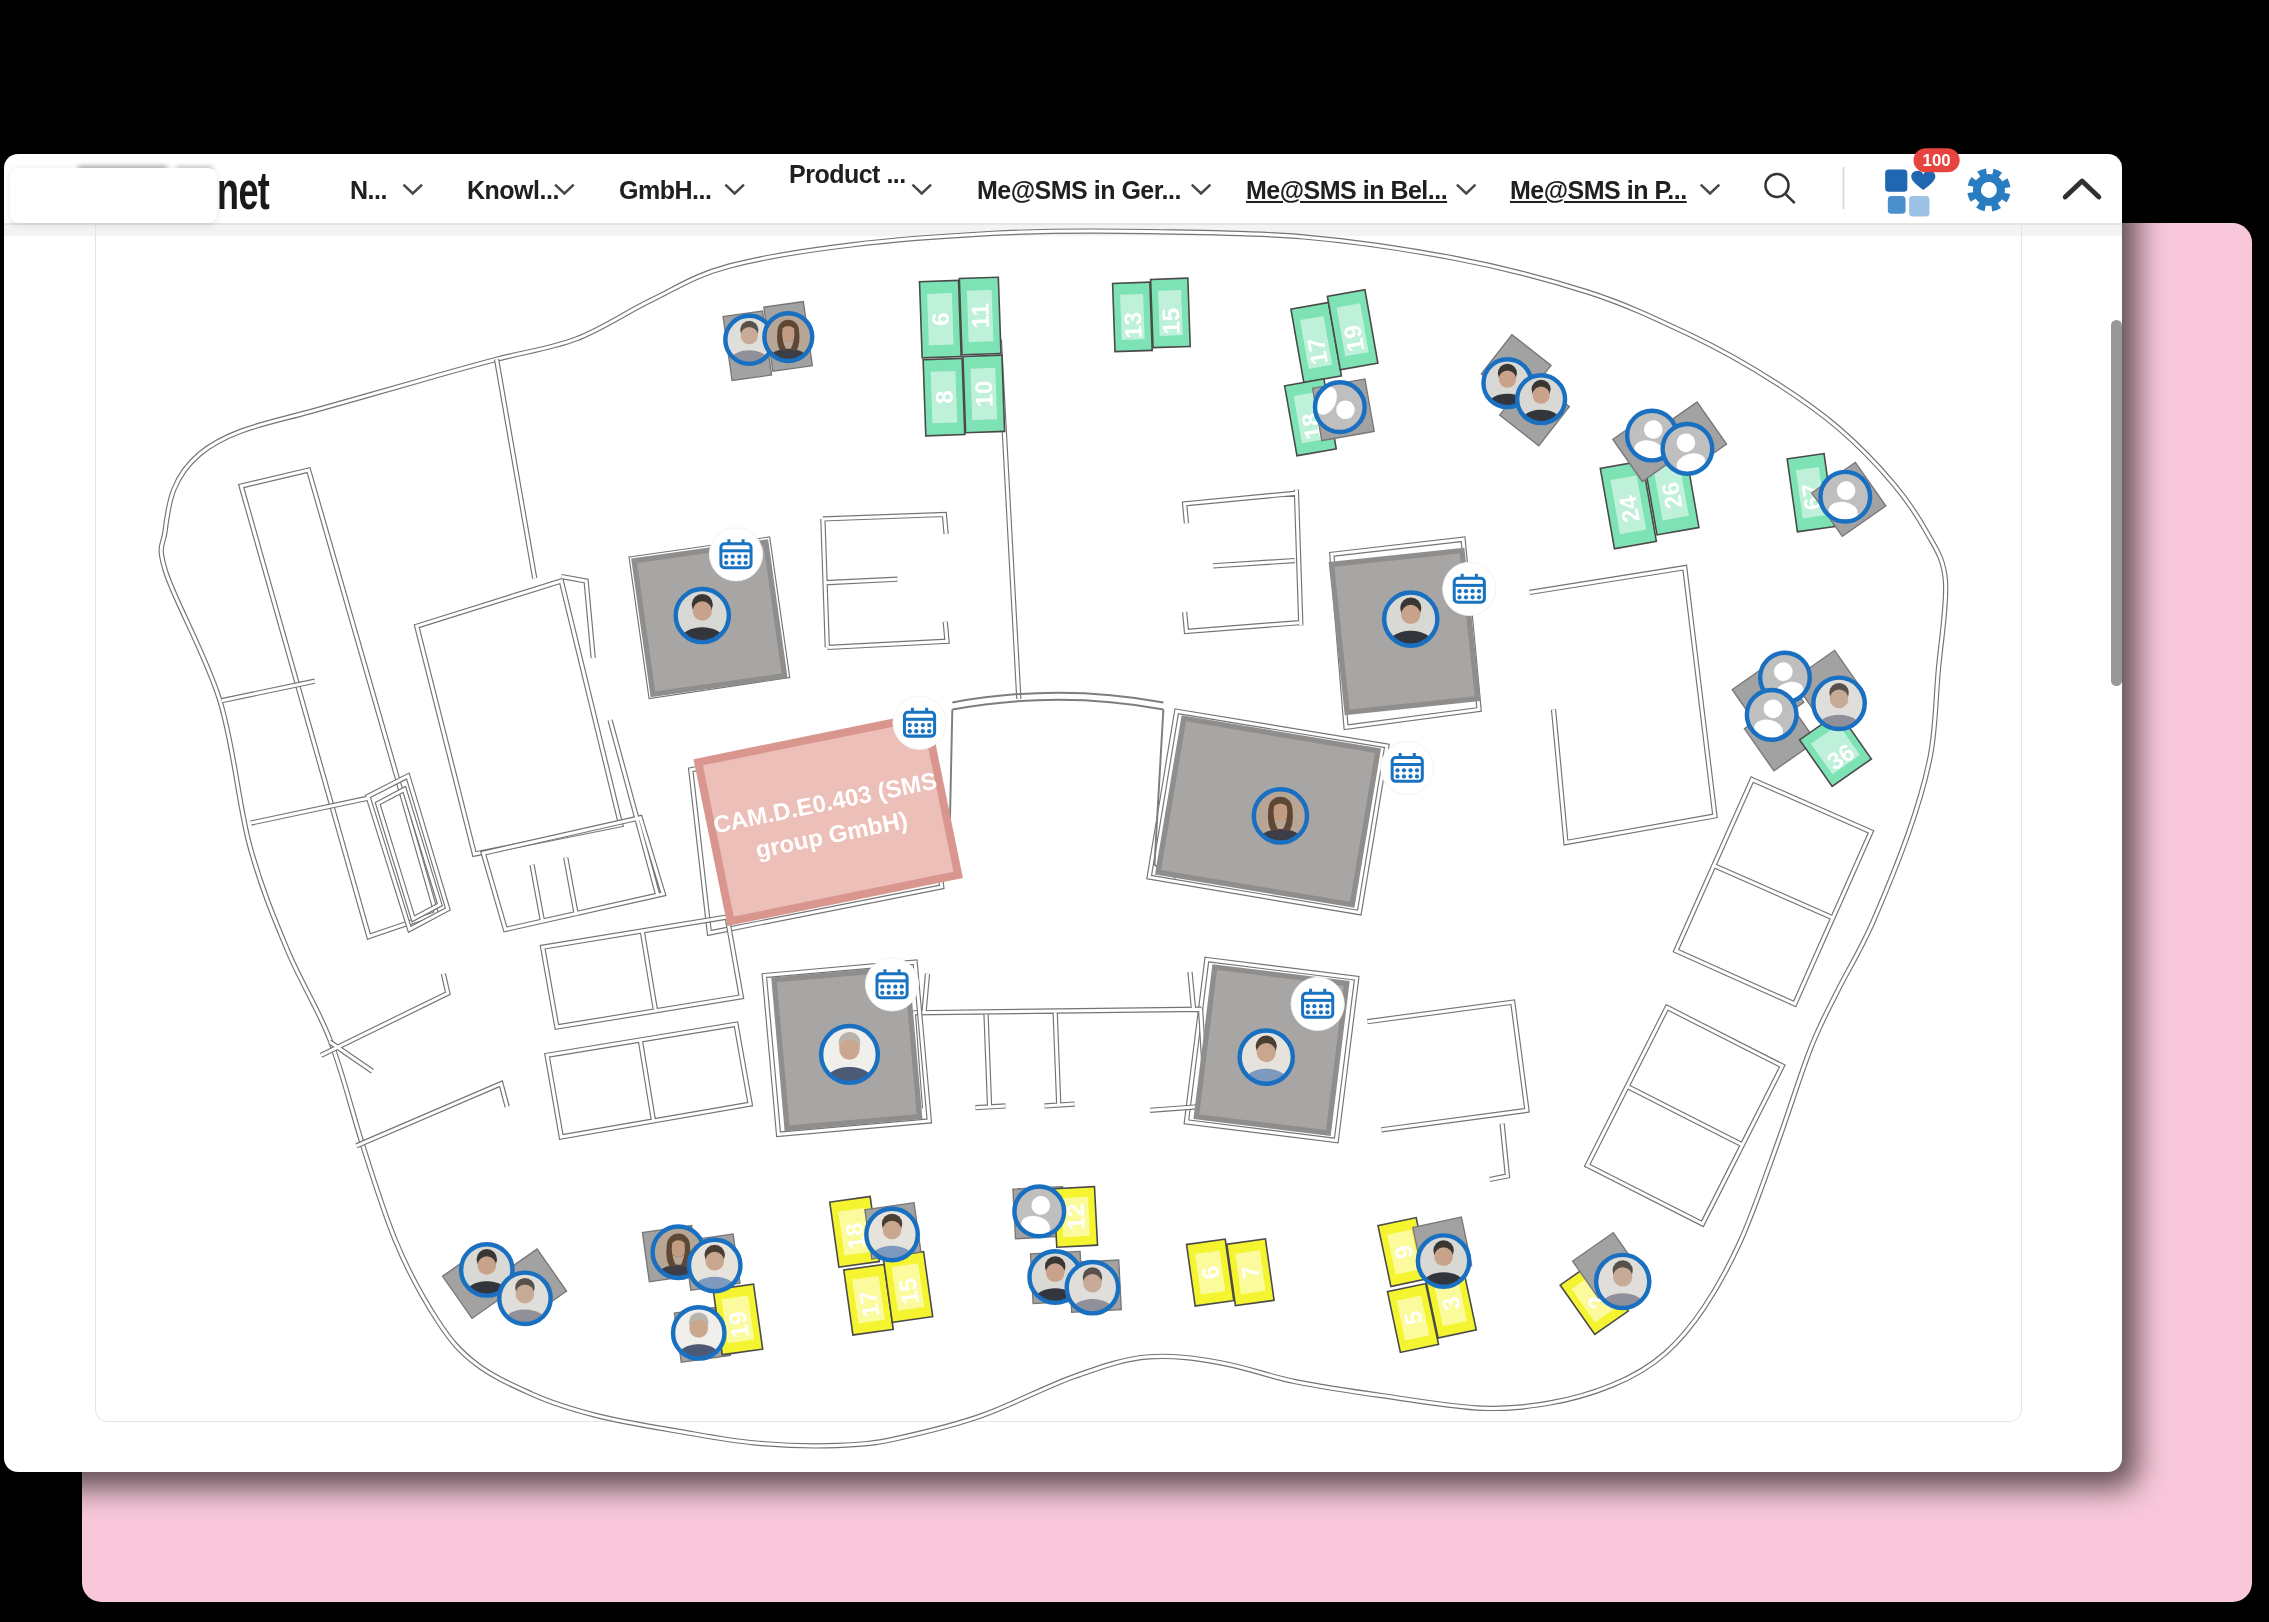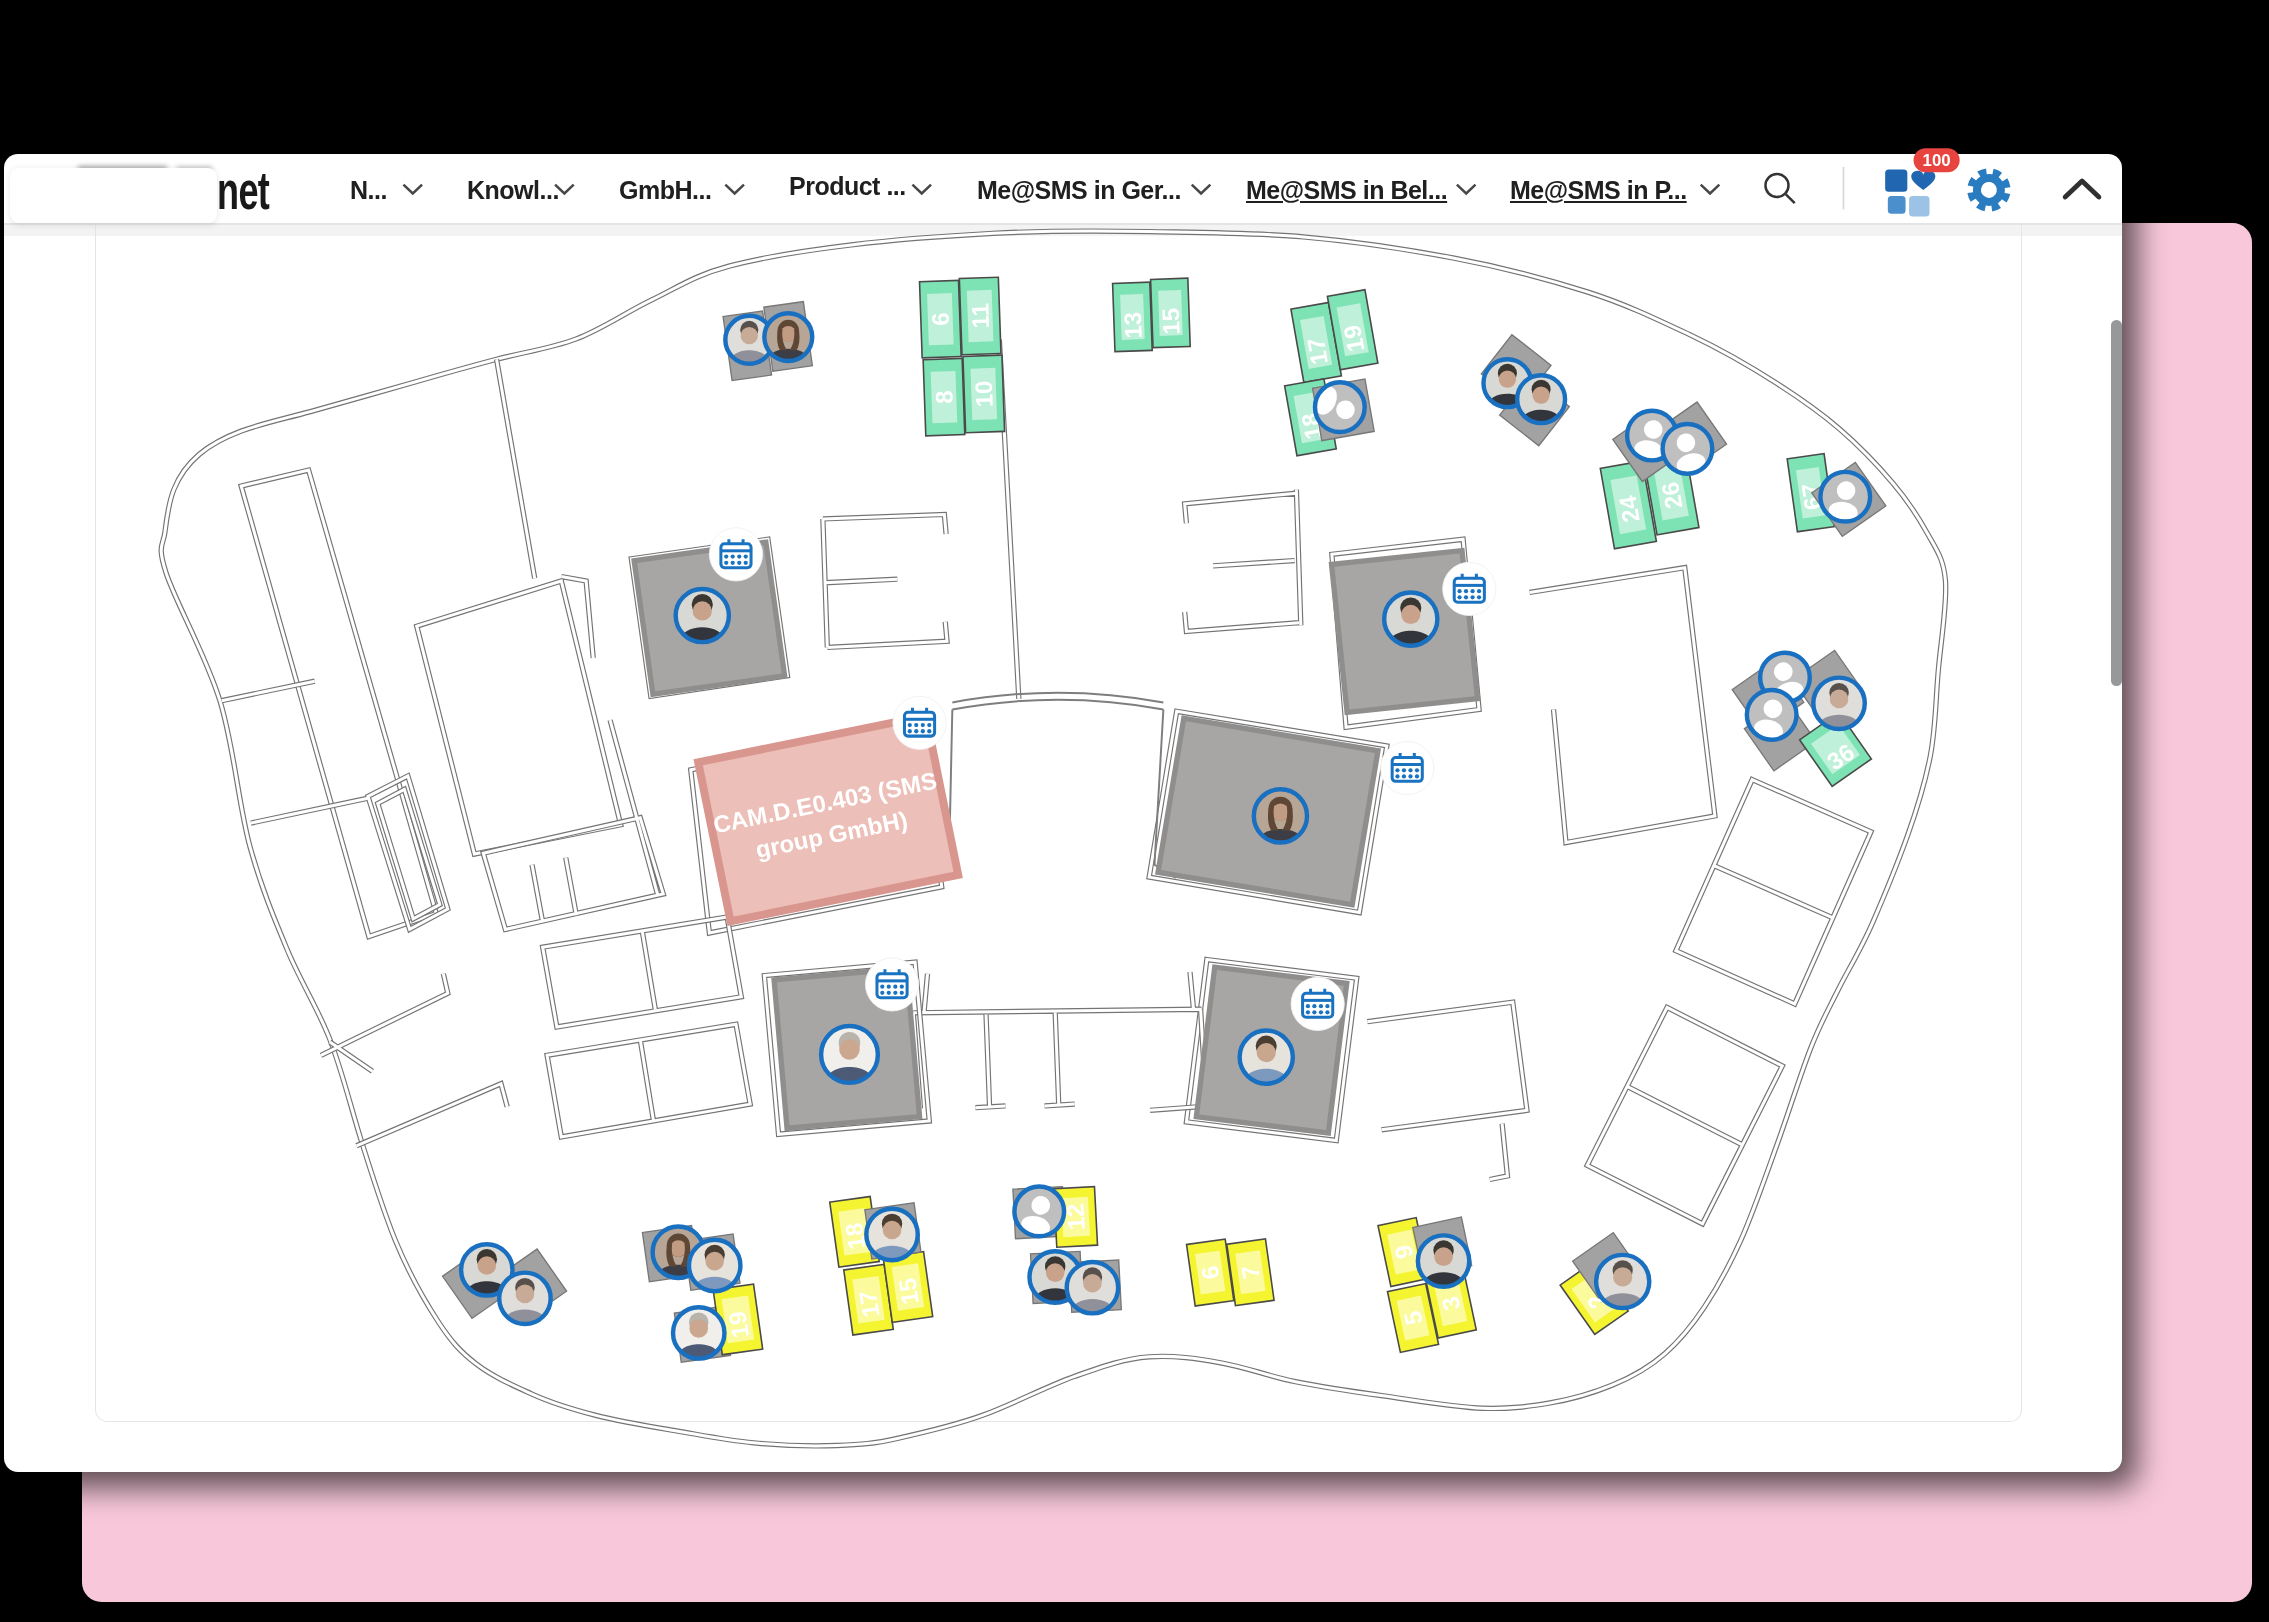--- a/index.html
+++ b/index.html
@@ -23,21 +23,21 @@
 <div class="abs" style="left:78px;top:166px;width:89px;height:5.3px;background:#4a4a4a;filter:blur(2.7px);opacity:.5;"></div>
 <div class="abs" style="left:177px;top:167px;width:35px;height:4.4px;background:#555;filter:blur(2.7px);opacity:.45;"></div>
 
 <div class="abs" style="left:9.8px;top:168px;width:207px;height:55px;background:#fff;border-radius:8.9px;box-shadow:0 1.8px 7px rgba(0,0,0,0.10);"></div>
 
 <div class="abs" style="left:217px;top:160px;font-weight:bold;font-size:53px;color:#191919;letter-spacing:-0.9px;transform:scale(0.68,1);transform-origin:0 0;">net</div>
 
 <div class="navtxt" style="left:350px;top:176px;">N...</div>
 <div class="navtxt" style="left:467px;top:176px;">Knowl...</div>
 <div class="navtxt" style="left:619px;top:176px;">GmbH...</div>
-<div class="navtxt" style="left:789px;top:172px;">Product ...</div>
+<div class="navtxt" style="left:789px;top:160px;">Product ...</div>
 <div class="navtxt" style="left:977px;top:176px;">Me@SMS in Ger...</div>
 <div class="navtxt" style="left:1246px;top:176px;text-decoration:underline;">Me@SMS in Bel...</div>
 <div class="navtxt" style="left:1510px;top:176px;text-decoration:underline;">Me@SMS in P...</div>
 
 <svg class="abs" style="left:0;top:0;" width="2270" height="1623" viewBox="0 0 2560 1830">
 <g fill="none" stroke="#474747" stroke-width="2.8">
 <path d="M455 208 l10.5 10 10.5-10"></path>
 <path d="M626 208 l10.5 10 10.5-10"></path>
 <path d="M818 208 l10.5 10 10.5-10"></path>
 <path d="M1029 208 l10.5 10 10.5-10"></path>

